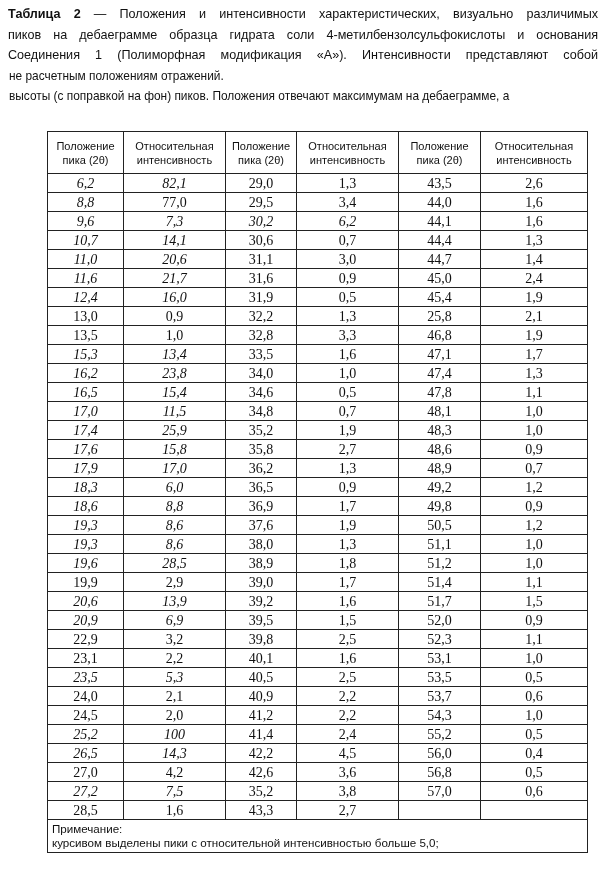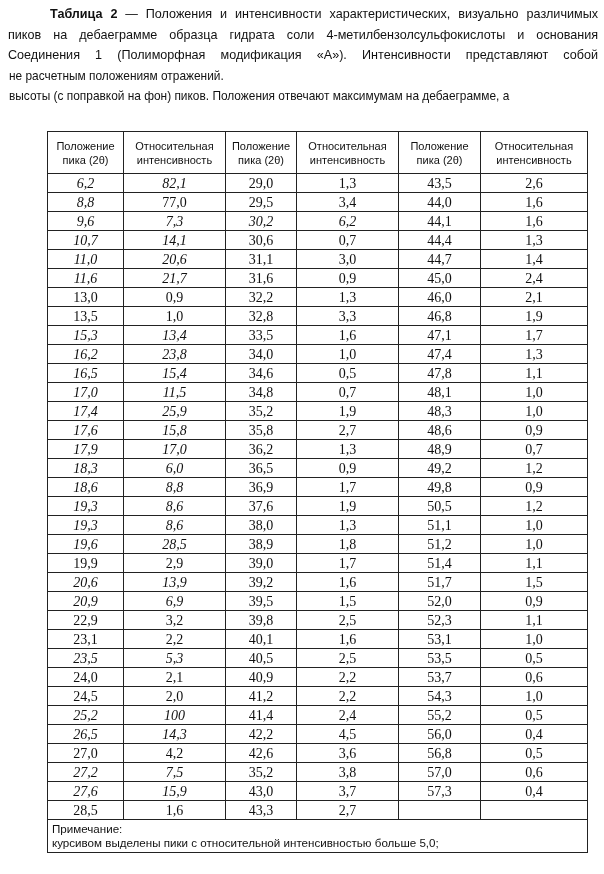--- a/index.html
+++ b/index.html
@@ -31,21 +31,20 @@
     }
     .caption .line.last-short {
       text-align-last: left;
     }
     .caption .line.narrow {
       font-size: 11.9px;
       padding-left: 1px;
     }
     .caption .bold {
       font-weight: bold;
-      margin-left: 42px;
     }
     table.peaks {
       position: absolute;
       left: 47px;
       top: 131px;
       width: 540px;
       border-collapse: collapse;
       table-layout: fixed;
     }
     table.peaks col.c1 { width: 76px; }
@@ -159,25 +158,33 @@
       </tr>
       <tr>
         <td class="it">11,6</td>
         <td class="it">21,7</td>
         <td>31,6</td>
         <td>0,9</td>
         <td>45,0</td>
         <td>2,4</td>
       </tr>
       <tr>
+        <td class="it">12,4</td>
+        <td class="it">16,0</td>
+        <td>31,9</td>
+        <td>0,5</td>
+        <td>45,4</td>
+        <td>1,9</td>
+      </tr>
+      <tr>
         <td>13,0</td>
         <td>0,9</td>
         <td>32,2</td>
         <td>1,3</td>
-        <td>46,0</td>
+        <td>25,8</td>
         <td>2,1</td>
       </tr>
       <tr>
         <td>13,5</td>
         <td>1,0</td>
         <td>32,8</td>
         <td>3,3</td>
         <td>46,8</td>
         <td>1,9</td>
       </tr>
@@ -365,28 +372,20 @@
         <td>56,8</td>
         <td>0,5</td>
       </tr>
       <tr>
         <td class="it">27,2</td>
         <td class="it">7,5</td>
         <td>35,2</td>
         <td>3,8</td>
         <td>57,0</td>
         <td>0,6</td>
-      </tr>
-      <tr>
-        <td class="it">27,6</td>
-        <td class="it">15,9</td>
-        <td>43,0</td>
-        <td>3,7</td>
-        <td>57,3</td>
-        <td>0,4</td>
       </tr>
       <tr>
         <td>28,5</td>
         <td>1,6</td>
         <td>43,3</td>
         <td>2,7</td>
         <td></td>
         <td></td>
       </tr>
     </tbody>

